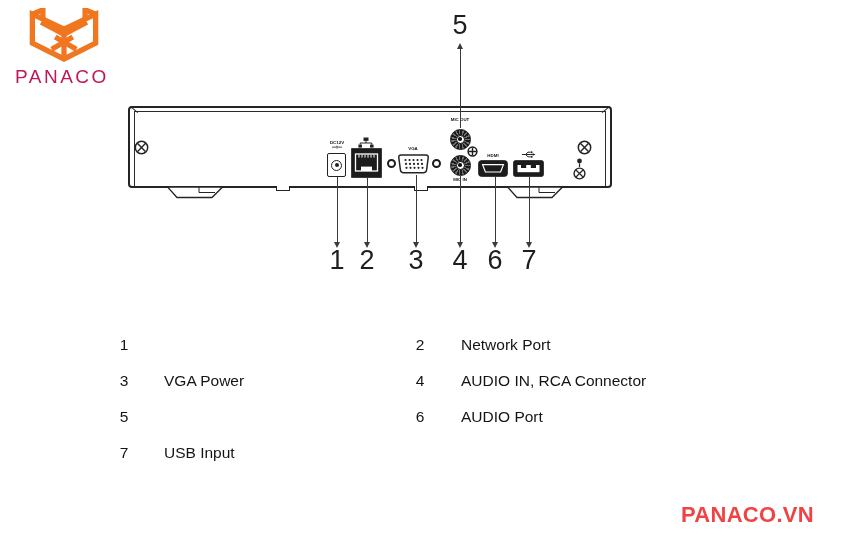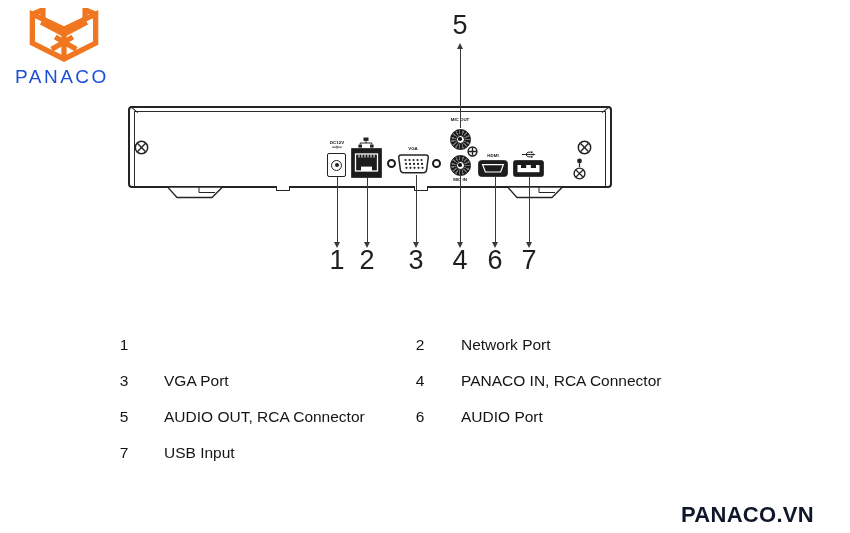--- a/index.html
+++ b/index.html
@@ -2,21 +2,21 @@
 <html><head>
 <meta charset="utf-8">
 <style>
   html,body{margin:0;padding:0;background:#fff;}
   .fig{position:relative;width:850px;height:533px;background:#ffffff;overflow:hidden;
        font-family:"Liberation Sans",sans-serif;color:#1e1e1e;}
   
   .logo{position:absolute;left:12px;top:8px;width:120px;height:84px;}
   .logo-icon{position:absolute;left:8px;top:0px;}
   .logo-text{position:absolute;left:3px;top:58px;width:110px;font-size:19px;letter-spacing:2.5px;
-             color:#1d4ed8;font-weight:500;}
+             color:#be185d;font-weight:500;}
   
   .chassis{position:absolute;left:128px;top:106px;width:484px;height:82px;
            border:2px solid #242424;border-radius:4px;box-sizing:border-box;background:#fff;}
   .chassis-inner{position:absolute;left:134px;top:111px;width:472px;height:75px;
            border:1.3px solid #2a2a2a;border-bottom:none;box-sizing:border-box;}
   .bevel{position:absolute;width:10px;height:1.2px;background:#2a2a2a;}
   .foot{position:absolute;}
   .tab{position:absolute;top:186px;width:14px;height:5px;border:1.2px solid #242424;border-top:none;background:#fff;box-sizing:border-box;}
   
   .tl{position:absolute;width:60px;text-align:center;font-weight:700;font-size:8px;line-height:1.15;
@@ -43,21 +43,21 @@
        border-right:3.5px solid transparent;border-bottom:6.5px solid #3a3a3a;}
   .cnum{position:absolute;font-size:27px;color:#1e1e1e;transform:translateX(-50%);line-height:1;}
   
   .legend{position:absolute;left:0;top:0;width:850px;height:533px;}
   .lrow{position:absolute;left:0;width:850px;height:24px;font-size:15.5px;color:#151515;}
   .lnum{position:absolute;width:26px;text-align:center;}
   .ltxt{position:absolute;white-space:nowrap;}
   .n1{left:111px;} .t1{left:164px;} .n2{left:407px;} .t2{left:461px;}
   
   .footer{position:absolute;right:36px;top:502px;font-size:22px;font-weight:700;
-          color:#0f172a;letter-spacing:0.3px;}
+          color:#ef4444;letter-spacing:0.3px;}
 </style>
 </head>
 <body>
 
 <div class="fig">
 
   <div class="logo">
     <svg class="logo-icon" width="88" height="58" viewBox="0 0 100 66">
       <g fill="none" stroke="#F0761F" stroke-width="6" stroke-linejoin="miter">
         <path d="M50,24 L14,7 L14,40 L50,58 L86,40 L86,7 Z"></path>
@@ -236,27 +236,26 @@
   </div>
 
   <div class="legend">
     <div class="lrow" style="top:336px;">
       <span class="lnum n1">1</span>
       <span class="lnum n2">2</span>
       <span class="ltxt t2">Network Port</span>
     </div>
     <div class="lrow" style="top:372px;">
       <span class="lnum n1">3</span>
-      <span class="ltxt t1">VGA Port</span>
+      <span class="ltxt t1">VGA Power</span>
       <span class="lnum n2">4</span>
-      <span class="ltxt t2">PANACO IN, RCA Connector</span>
+      <span class="ltxt t2">AUDIO IN, RCA Connector</span>
     </div>
     <div class="lrow" style="top:408px;">
       <span class="lnum n1">5</span>
-      <span class="ltxt t1">AUDIO OUT, RCA Connector</span>
       <span class="lnum n2">6</span>
       <span class="ltxt t2">AUDIO Port</span>
     </div>
     <div class="lrow" style="top:444px;">
       <span class="lnum n1">7</span>
       <span class="ltxt t1">USB Input</span>
     </div>
   </div>
 
   <div class="footer">PANACO.VN</div>

